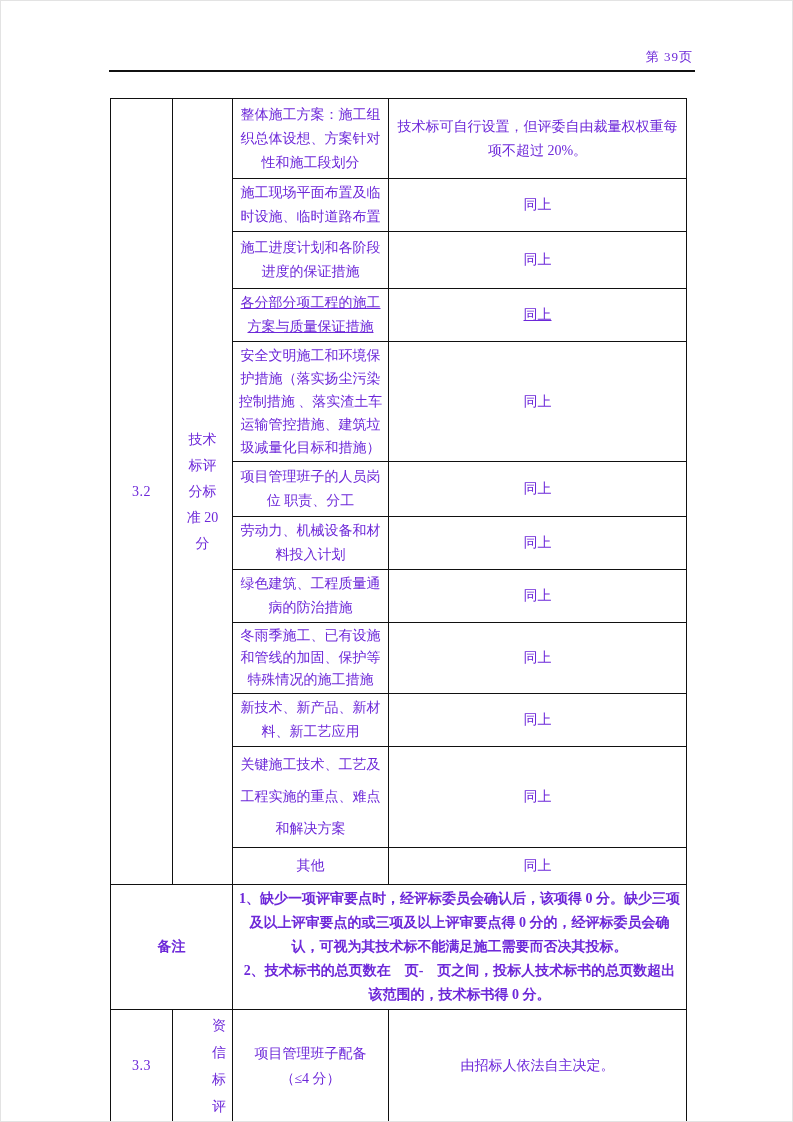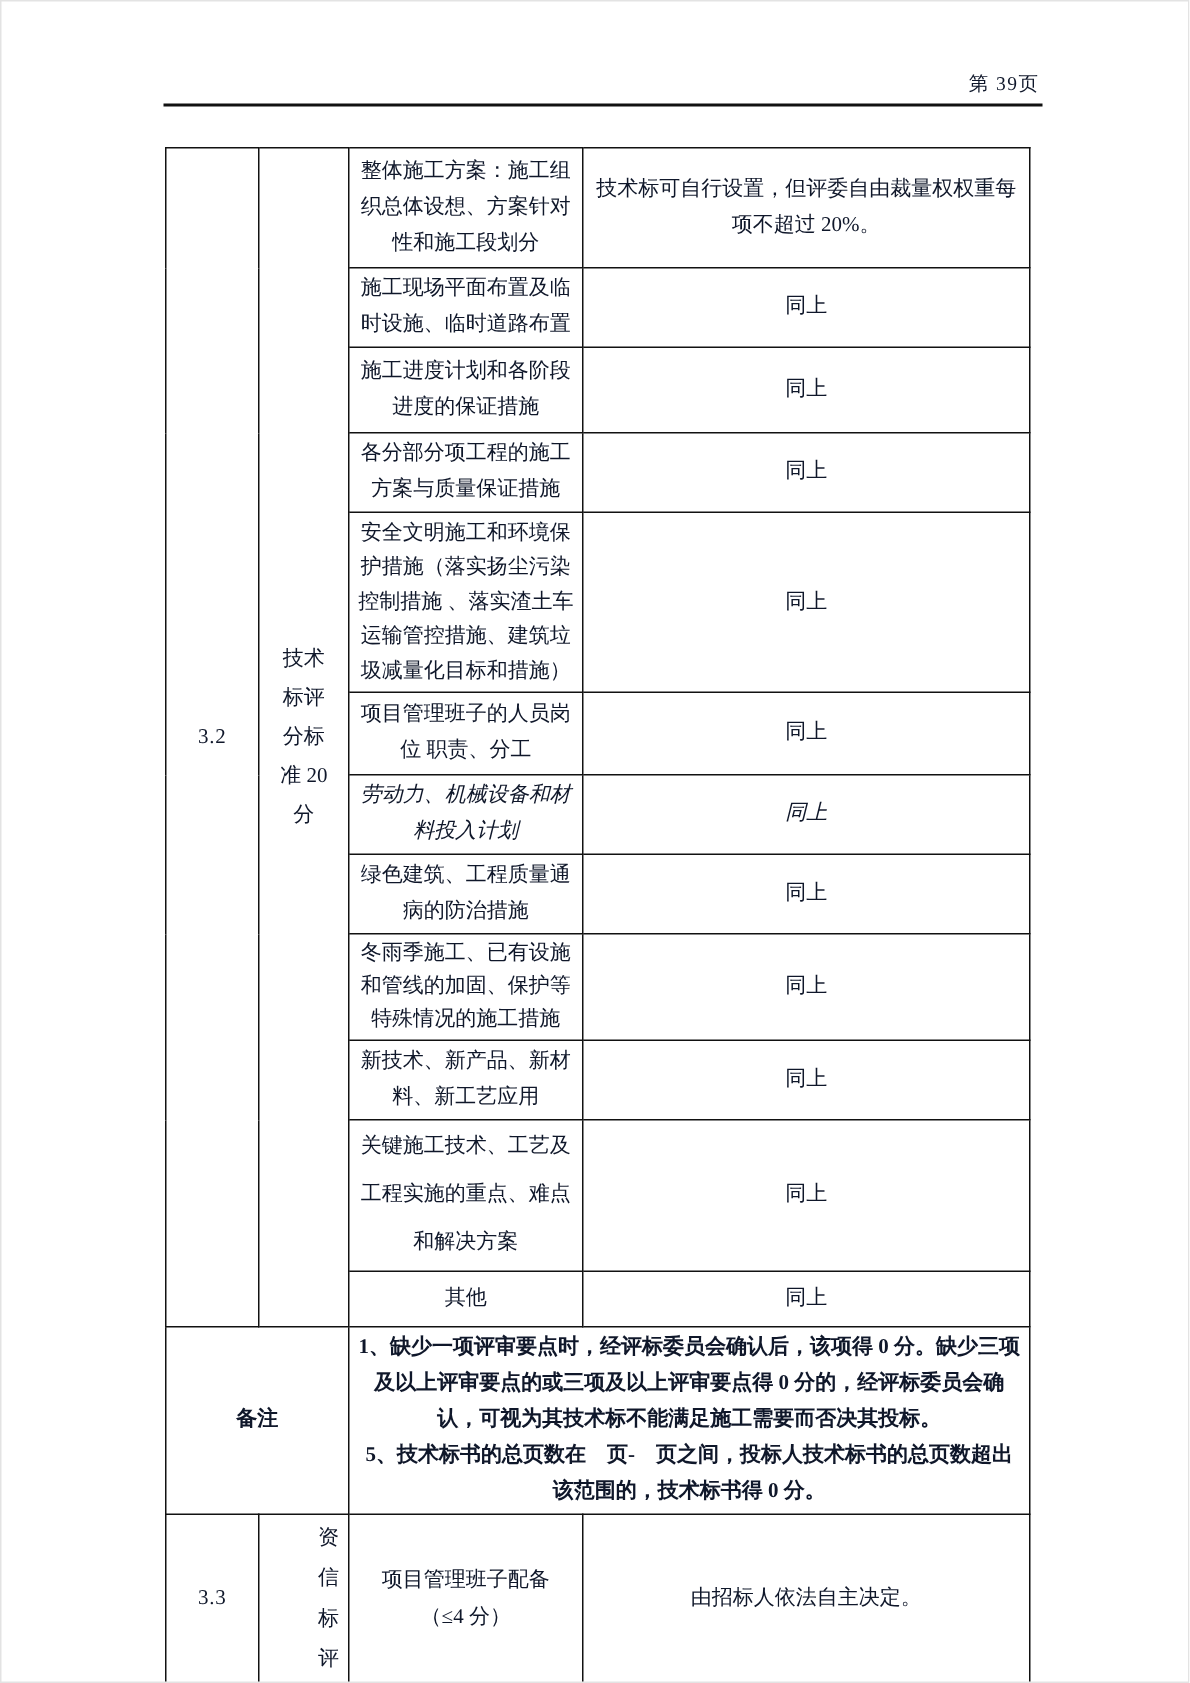--- a/index.html
+++ b/index.html
@@ -8,21 +8,21 @@
     background: #ffffff;
   }
   .page {
     position: relative;
     width: 793px;
     height: 1122px;
     background: #ffffff;
     border: 1px solid #e3e3e3;
     box-sizing: border-box;
     font-family: "Liberation Serif", "DejaVu Serif", serif;
-    color: #0f172a;
+    color: #6d28d9;
     overflow: hidden;
   }
   
   .header-rule {
     position: absolute;
     left: 108px;
     top: 46px;
     width: 586px;
     border-bottom: 2px solid #111;
     text-align: right;
@@ -51,25 +51,25 @@
     font-size: 14px;
     line-height: 24px;
     padding: 2px 4px;
     box-sizing: border-box;
     word-break: break-all;
   }
   
   tr.r1  { height: 80px; }
   tr.r2  { height: 53px; }
   tr.r3  { height: 57px; }
-  tr.r4  { height: 53px; }
+  tr.r4  { height: 53px; text-decoration: underline; }
   tr.r5  { height: 113px; }
   tr.r5 td.crit { line-height: 23px; }
   tr.r6  { height: 55px; font-family: Liberation Serif, serif; }
-  tr.r7  { height: 52px; font-style: italic; }
+  tr.r7  { height: 52px; }
   tr.r8  { height: 53px; }
   tr.r9  { height: 67px; }
   tr.r9 td.crit { line-height: 22px; text-align: center; }
   tr.r10 { height: 53px; }
   tr.r11 { height: 63px; }
   tr.r11 td.crit { line-height: 32px; }
   tr.r12 { height: 37px; }
   tr.rem { height: 123px; }
   tr.nxt { height: 54px; }
 
@@ -171,21 +171,21 @@
       </tr>
       <tr class="r12">
         <td class="crit">其他</td>
         <td class="note">同上</td>
       </tr>
 
       <tr class="rem">
         <td class="rem-label" colspan="2">备注</td>
         <td class="rem-body" colspan="2">
           <p>1、缺少一项评审要点时，经评标委员会确认后，该项得 0 分。缺少三项及以上评审要点的或三项及以上评审要点得 0 分的，经评标委员会确认，可视为其技术标不能满足施工需要而否决其投标。</p>
-          <p>5、技术标书的总页数在　页-　页之间，投标人技术标书的总页数超出该范围的，技术标书得 0 分。</p>
+          <p>2、技术标书的总页数在　页-　页之间，投标人技术标书的总页数超出该范围的，技术标书得 0 分。</p>
         </td>
       </tr>
 
       <tr class="nxt">
         <td class="sec-id">3.3</td>
         <td class="cat2">
           <div class="spread">资　信</div>
           <div class="spread">标　评</div>
         </td>
         <td class="crit2">

